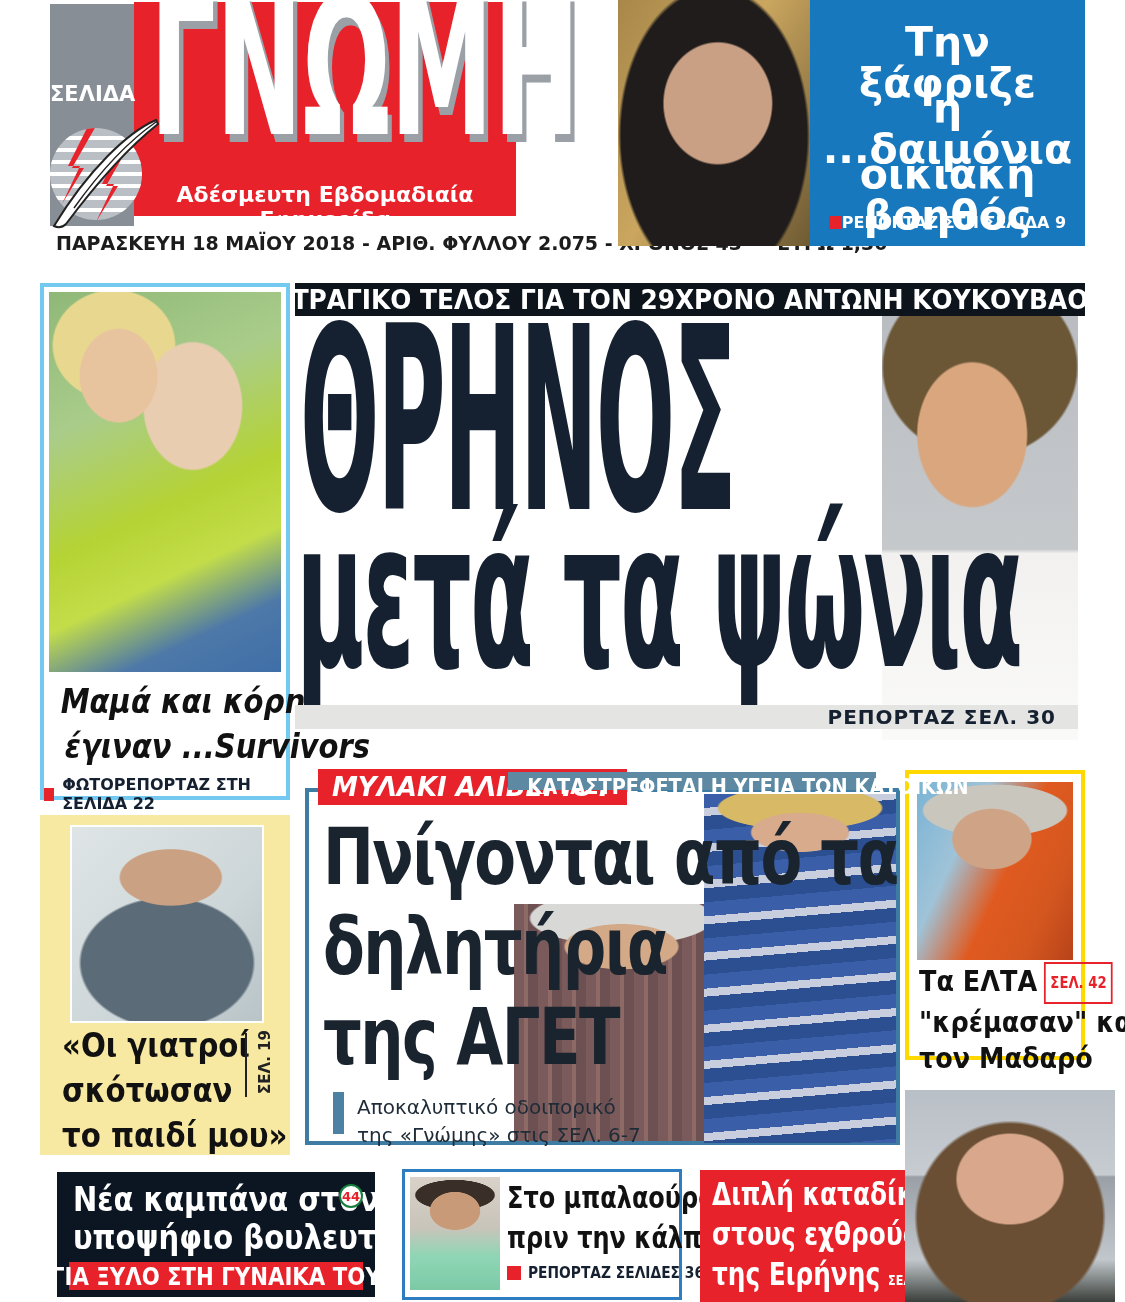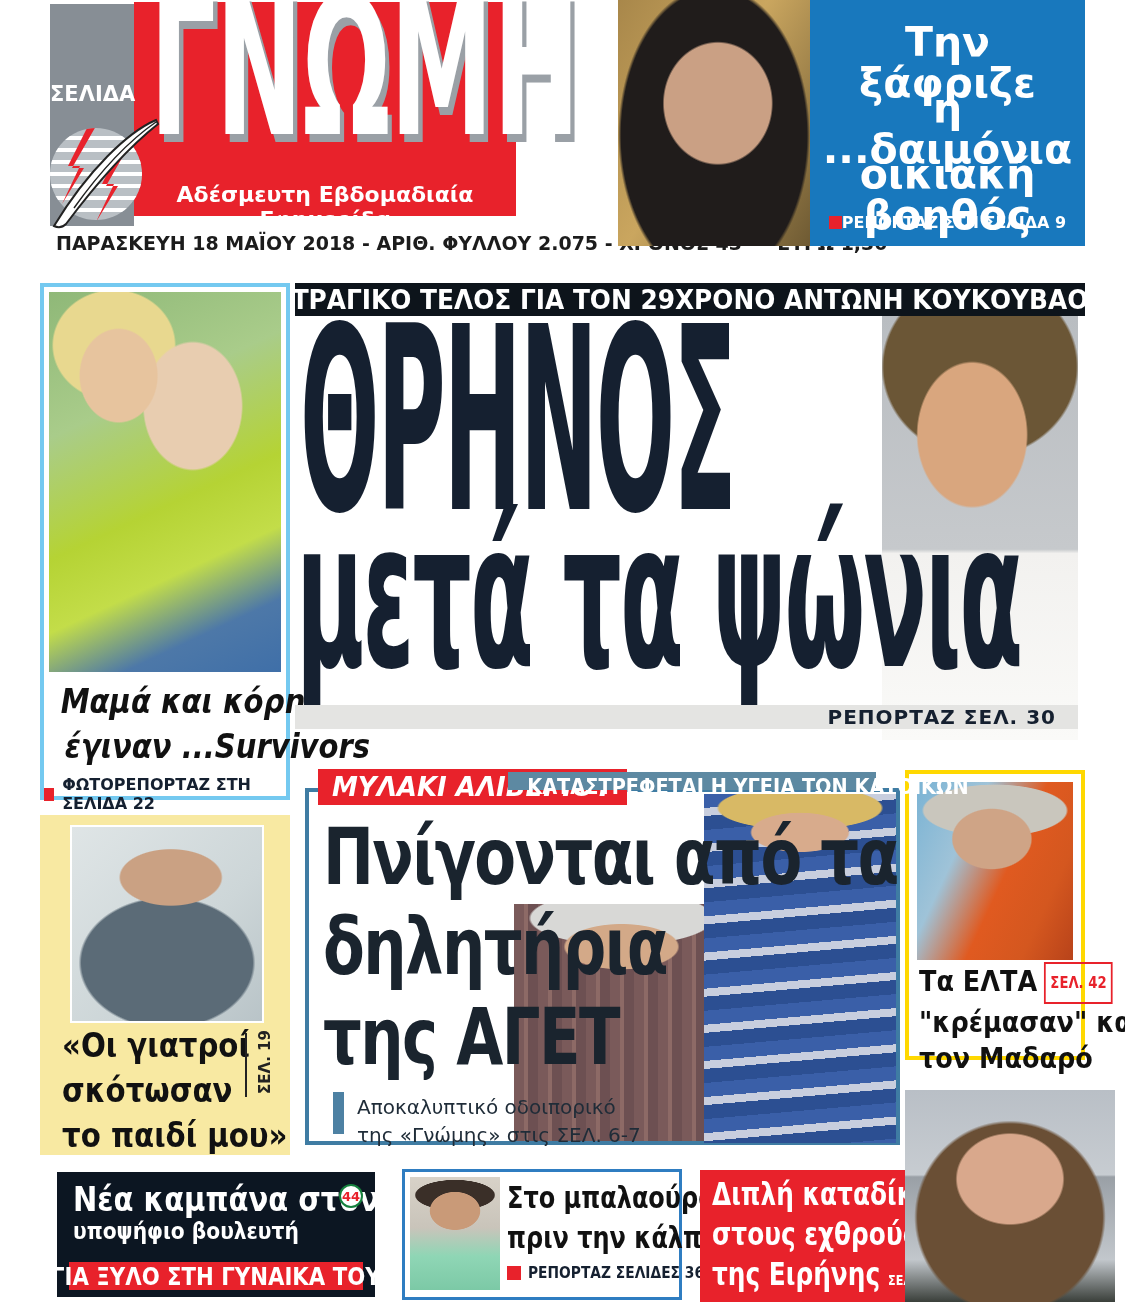--- a/index.html
+++ b/index.html
@@ -110,21 +110,21 @@
       linear-gradient(115deg,#7ab3d4 0%,#9fc3d8 30%,#e05a20 55%,#d4571f 78%,#b8431a 100%);}
   .elta-cap{position:absolute;left:10px;top:188px;color:#111;font-weight:900;font-size:29px;line-height:36px;}
   .elta-cap .ln{display:inline-block;transform:scaleX(0.88);transform-origin:0 50%;white-space:nowrap;}
   .selbox{display:inline-block;border:2px solid #e8222b;color:#e8222b;font-size:15px;font-weight:900;
           padding:1px 5px;margin-left:8px;vertical-align:3px;transform:none;}
 
   
   .bl-box{left:57px;top:1172px;width:318px;height:125px;background:#0c1622;}
   .bl-l1{position:absolute;left:16px;top:8px;color:#fff;font-weight:900;font-size:33px;}
   .bl-l1 span,.bl-l2 span{display:inline-block;transform:scaleX(0.88);transform-origin:0 50%;white-space:nowrap;}
-  .bl-l2{position:absolute;left:16px;top:46px;color:#fff;font-weight:900;font-size:23px;}
+  .bl-l2{position:absolute;left:16px;top:46px;color:#fff;font-weight:900;font-size:33px;}
   .badge44{position:absolute;right:12px;top:12px;width:24px;height:24px;border-radius:50%;
            background:#fff;border:2px solid #15803d;box-sizing:border-box;
            display:flex;align-items:center;justify-content:center;color:#e8222b;
            font-size:13px;font-weight:900;}
   .bl-bar{position:absolute;left:12px;top:90px;width:294px;height:28px;background:#e8222b;
           display:flex;align-items:center;justify-content:center;}
   .bl-bar span{color:#fff;font-size:25px;font-weight:900;transform:scaleX(0.85);white-space:nowrap;}
 
   
   .bm-box{left:402px;top:1169px;width:280px;height:131px;border:3px solid #2f7dc1;box-sizing:border-box;background:#fff;}

